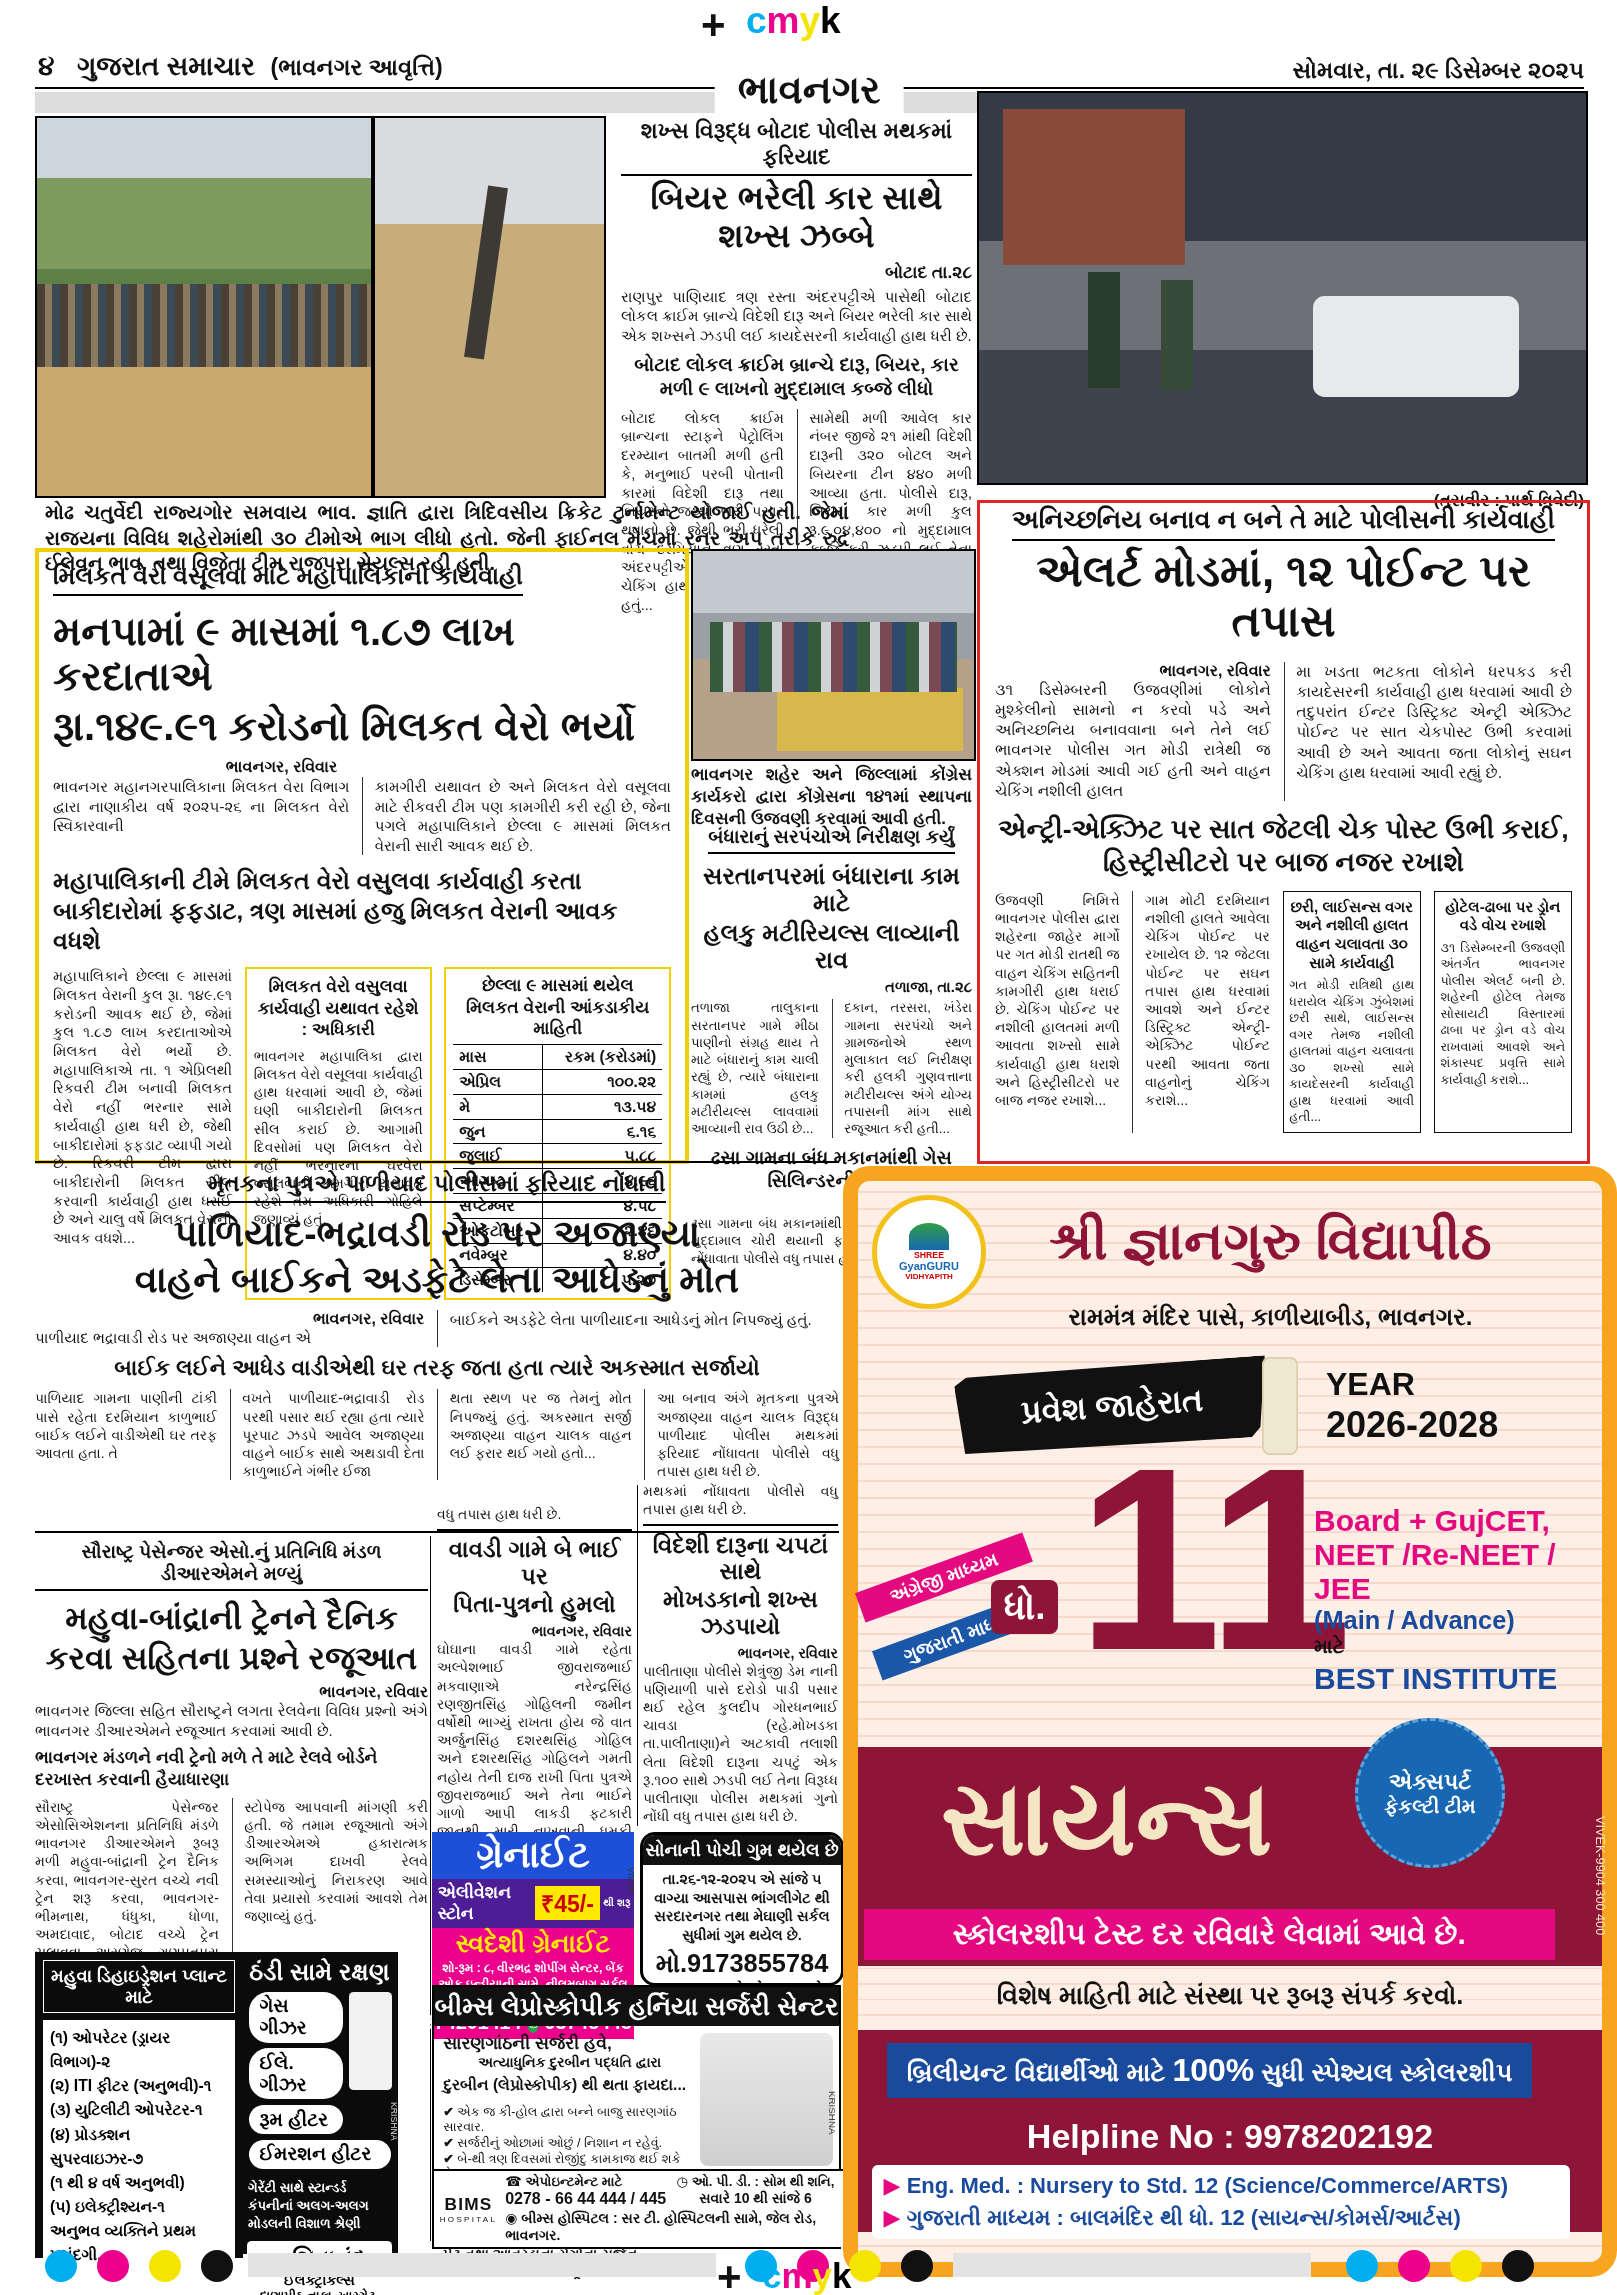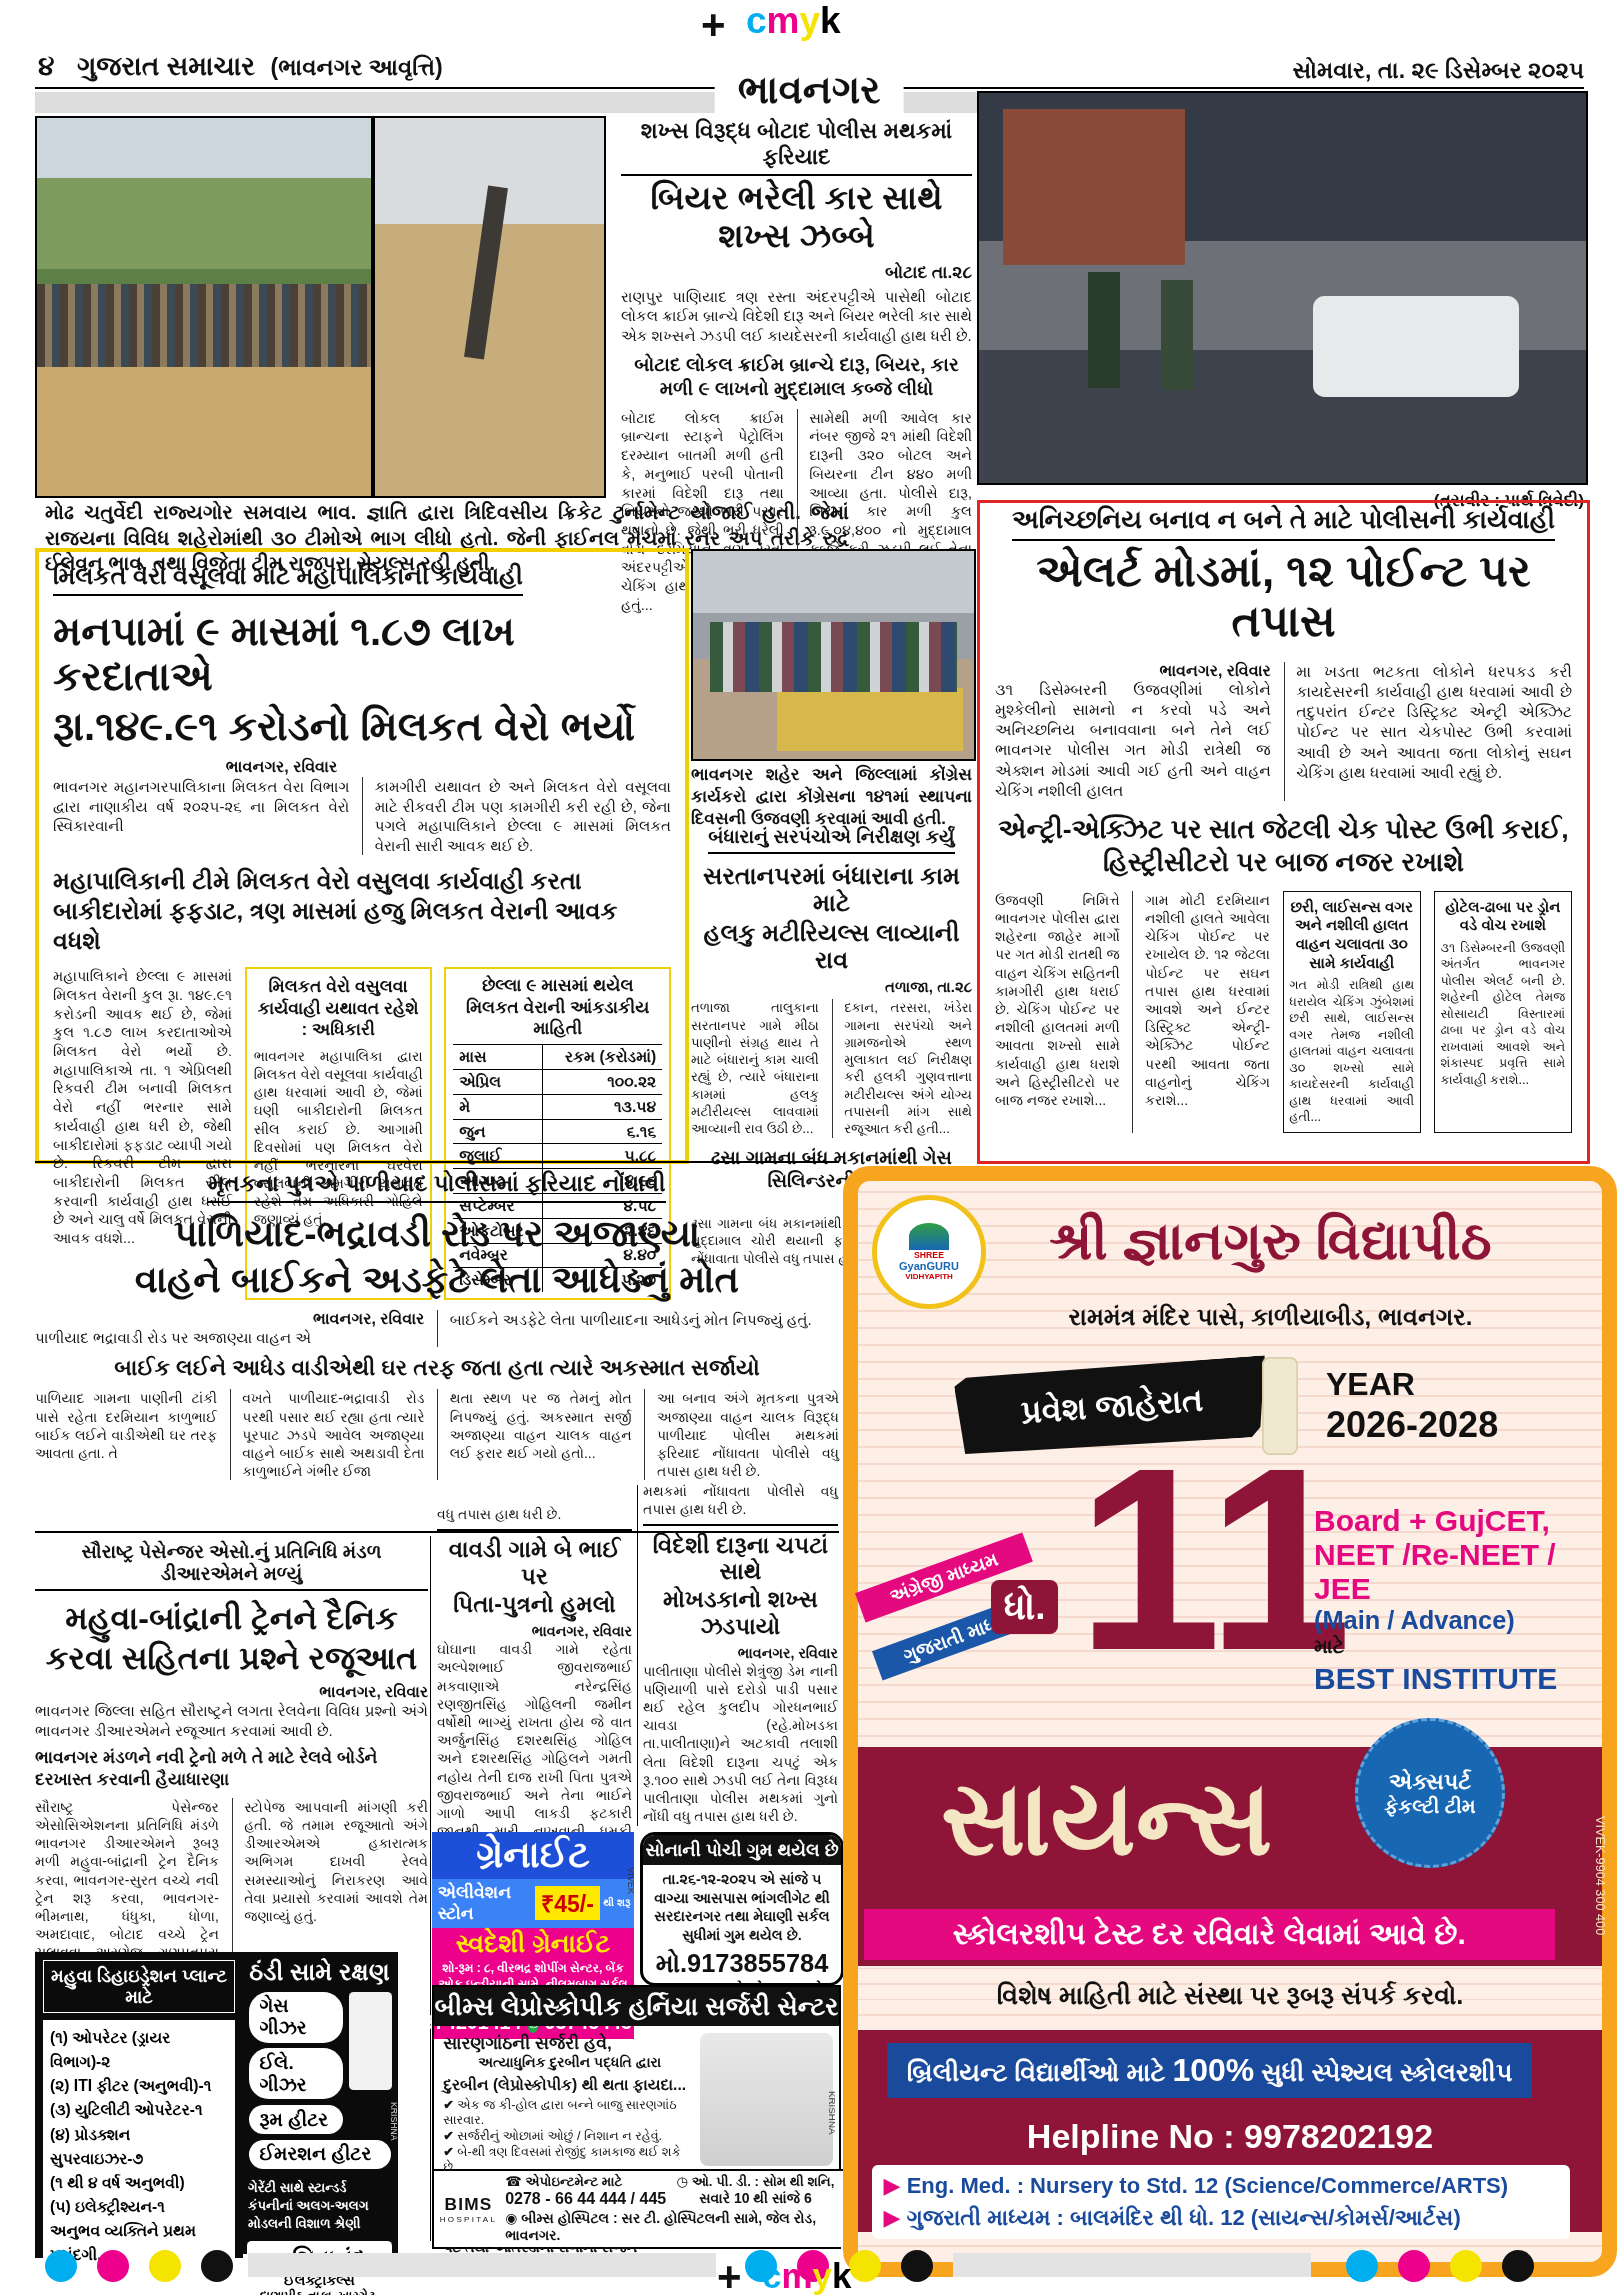--- a/index.html
+++ b/index.html
@@ -265,21 +265,21 @@
     <div class="body" style="font-size:14px">મથકમાં નોંધાવતા પોલીસે વધુ તપાસ હાથ ધરી છે.</div>
     <div class="hrule" style="margin:5.8px 0;height:1.7px"></div>
     <div class="hl c" style="font-size:23px">વિદેશી દારૂના ચપટાં સાથે</div>
     <div class="hl c" style="font-size:23px;margin-top:2.3px">મોખડકાનો શખ્સ ઝડપાયો</div>
     <div class="b r" style="font-size:14.4px;margin-top:5.8px">ભાવનગર, રવિવાર</div>
     <div class="body" style="font-size:14px">પાલીતાણા પોલીસે શેત્રુંજી ડેમ નાની પણિયાળી પાસે દરોડો પાડી પસાર થઈ રહેલ કુલદીપ ગોરધનભાઈ ચાવડા (રહે.મોખડકા તા.પાલીતાણા)ને અટકાવી તલાશી લેતા વિદેશી દારૂના ચપટું એક રૂ.૧૦૦ સાથે ઝડપી લઈ તેના વિરૂધ્ધ પાલીતાણા પોલીસ મથકમાં ગુનો નોંધી વધુ તપાસ હાથ ધરી છે.</div>
   </div>
 
   <div class="abs" style="left:432px;top:1832px;width:202px;height:148px">
     <div style="background:#1e4fd8;color:#fff;text-align:center;font-weight:800;font-size:37px;padding:2.3px 0">ગ્રેનાઈટ</div>
-    <div style="display:flex;background:#3b82f6;color:#fff;align-items:center">
+    <div style="display:flex;background:#4c1d95;color:#fff;align-items:center">
       <div class="b" style="font-size:17.3px;padding:3.5px 5.8px;flex:1">એલીવેશન સ્ટોન</div>
       <div style="background:#ffe900;color:#c00;font-weight:800;font-size:23px;padding:1.2px 5.8px">₹45/-</div>
       <div class="b" style="font-size:10.4px;padding:0 3.5px">થી શરૂ</div>
     </div>
     <div style="background:#ec008c;color:#ffe900;text-align:center;font-weight:800;font-size:25.4px;padding:1.2px 0">સ્વદેશી ગ્રેનાઈટ</div>
     <div style="background:#ec008c;color:#fff;text-align:center;font-weight:700;font-size:12px;padding:1.2px 4.6px;line-height:1.3">શો-રૂમ : ૮, વીરભદ્ર શોપીંગ સેન્ટર, બેંક ઓફ ઇન્ડીયાની સામે, નીલમબાગ સર્કલ પાસે, ભાવનગર.</div>
     <div style="background:#ec008c;color:#fff;display:flex;justify-content:center;gap:5.8px;align-items:center;padding:2.3px 0 4.6px 0">
       <span class="b" style="font-size:19.6px">9374201414</span>
       <span style="background:#1faa46;color:#fff;border-radius:50%;width:21px;height:21px;display:inline-flex;align-items:center;justify-content:center;font-size:14px">✆</span>
       <span class="b" style="font-size:19.6px">9374544542</span>
@@ -295,21 +295,21 @@
   </div>
 
   <div class="abs" style="left:432px;top:1985px;width:405px;height:260px;border:2.3px solid #000">
     <div style="background:#111;color:#fff;font-weight:800;font-size:25.4px;text-align:center;padding:4.6px 0">બીમ્સ લેપ્રોસ્કોપીક હર્નિયા સર્જરી સેન્ટર</div>
     <div class="abs" style="right:5.8px;top:46px;width:133px;height:133px;background:linear-gradient(#e9e9e9,#cfcfcf);border-radius:8px"></div>
     <div class="abs vert" style="right:1.2px;top:104px;font-size:9.8px;color:#444">KRISHNA</div>
     <div style="padding:7px 144px 0 9.2px">
       <span class="b" style="font-size:17.3px">સારણગાંઠની સર્જરી હવે,</span>
       <div class="b" style="font-size:14px;margin-left:35px">અત્યાધુનિક દુરબીન પદ્ધતિ દ્વારા</div>
       <div class="xb" style="font-size:15.6px;margin-top:4.6px">દુરબીન (લેપ્રોસ્કોપીક) થી થતા ફાયદા...</div>
-      <div style="font-size:12.7px;margin-top:3px"><span class="chk">✔</span> <span>એક જ કી-હોલ દ્વારા બન્ને બાજુ સારણગાંઠ સારવાર.</span></div>
+      <div style="font-size:12.7px;margin-top:10px"><span class="chk">✔</span> <span>એક જ કી-હોલ દ્વારા બન્ને બાજુ સારણગાંઠ સારવાર.</span></div>
       <div style="font-size:12.7px"><span class="chk">✔</span> <span>સર્જરીનું ઓછામાં ઓછું / નિશાન ન રહેવું.</span></div>
       <div style="font-size:12.7px"><span class="chk">✔</span> <span>બે-થી ત્રણ દિવસમાં રોજીંદુ કામકાજ થઈ શકે છે.</span></div>
       <div style="font-size:12.7px"><span class="chk">✔</span> <span>૧-૨ દિવસનું રોકાણ.    ✔  નહીંવત દુઃખાવો.</span></div>
       <div style="font-size:12.7px"><span class="chk">✔</span> <span>ઝડપથી રૂજ આવવી.    ✔  ઓછું રકતપાત.</span></div>
       <div class="xb" style="font-size:24px;margin-top:4.6px">ડૉ. વિજયરાજ ડી. ગોહિલ</div>
       <div class="b" style="font-size:14.4px">પેટ તથા આંતરડાના રોગોના સર્જન</div>
       <div class="b" style="font-size:14.4px">લેપ્રોસ્કોપી અને બેરિયાટ્રીક સર્જન</div>
     </div>
     <div class="abs" style="left:0;bottom:0;width:100%;border-top:2.3px solid #000;display:flex;align-items:center;gap:8px;padding:3.5px 5.8px;background:#fff">
       <div style="text-align:center">

